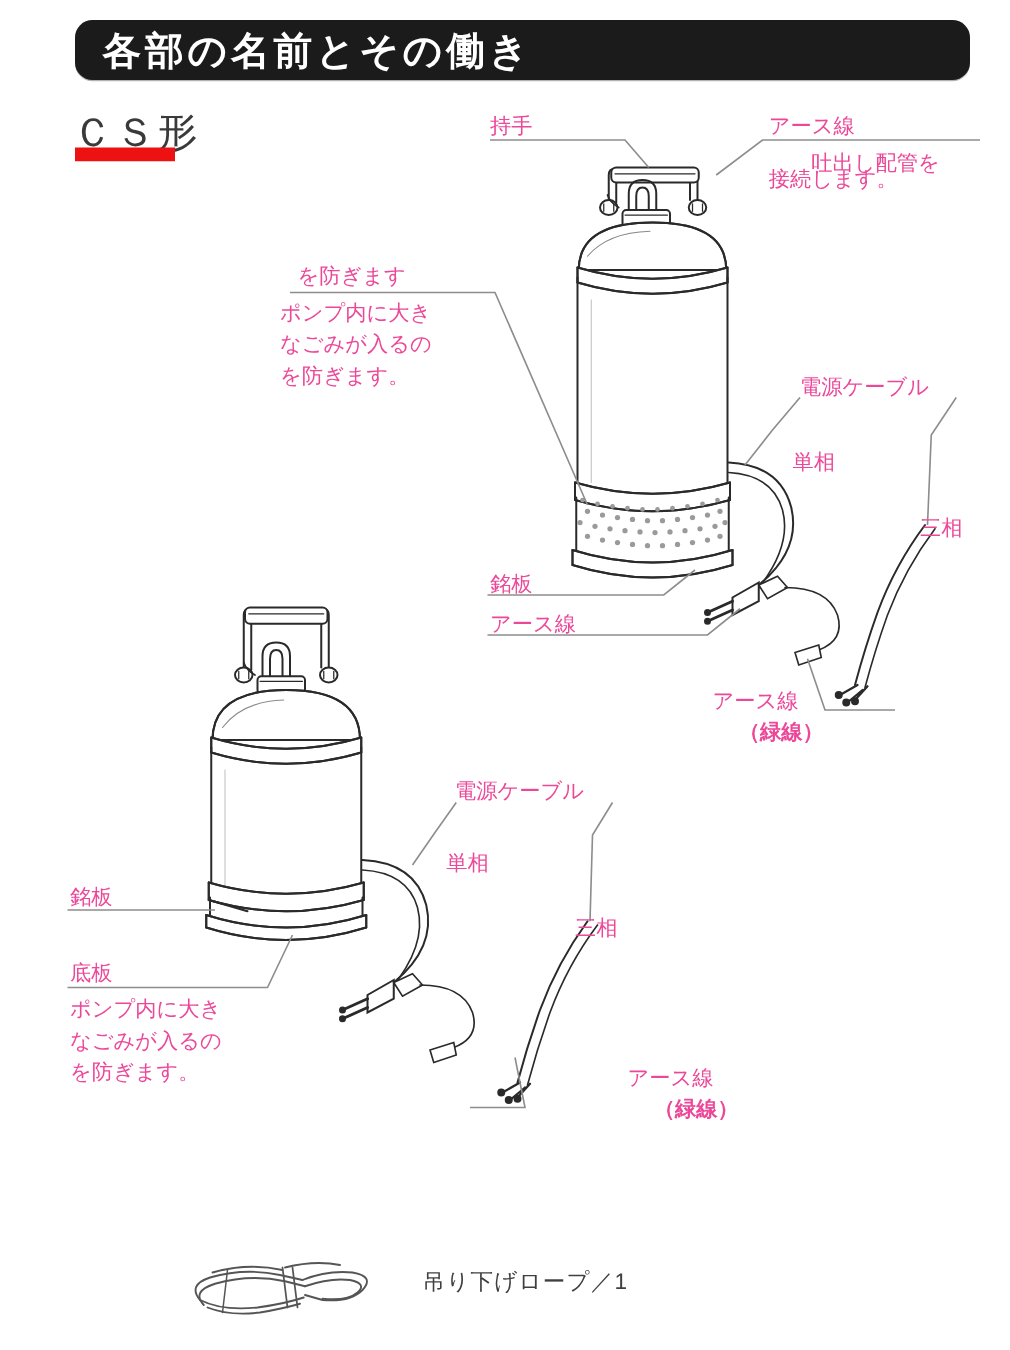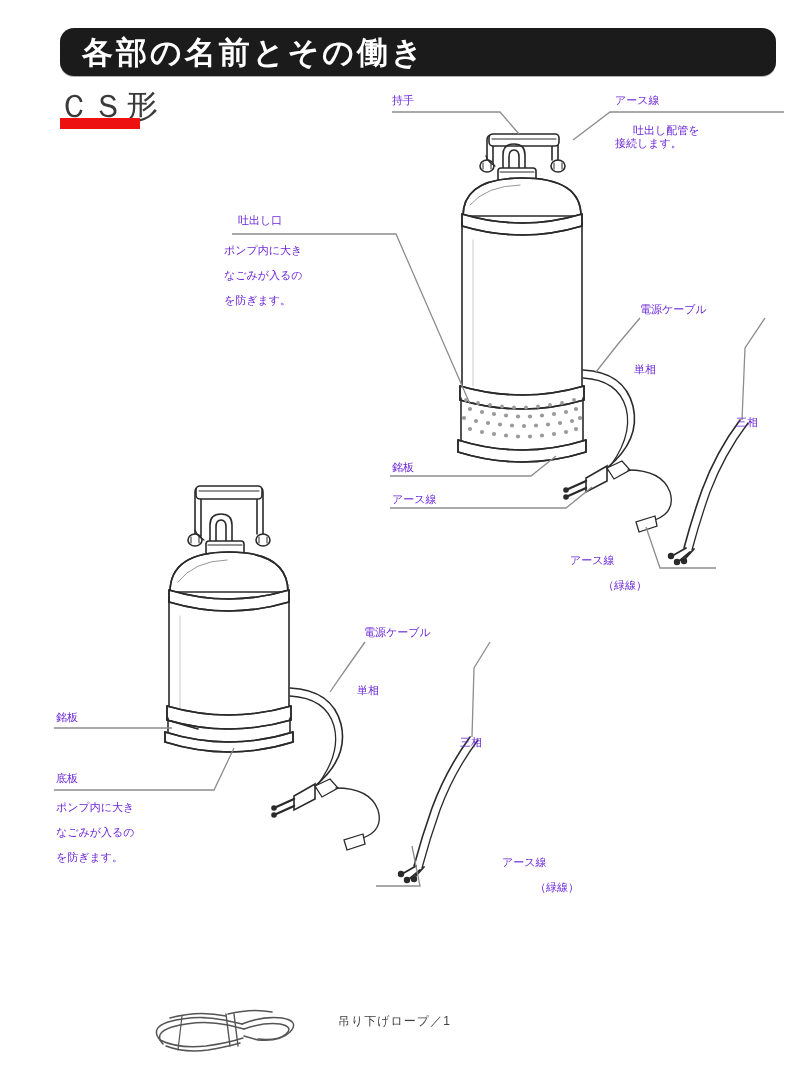--- a/index.html
+++ b/index.html
@@ -41,45 +41,45 @@
   }
   .red-bar{
     position:absolute;
     background:#ee1111;
     height:11px;
   }
 
   
   .lbl{
     position:absolute;
-    font-size:11px;
-    color:#6d28d9;
+    font-size:17px;
+    color:#ec4899;
     line-height:25px;
     white-space:nowrap;
   }
-  .lbl.center{ text-align:center; }
+  .lbl.center{ text-align:center;font-weight:bold; }
 
   
   .overlay{position:absolute;left:0;top:0;width:808px;height:1080px;pointer-events:none;}
 
   
   .acc-label{
     position:absolute;
-    font-size:12px;
+    font-size:18px;
     color:#3f3f3f;
     letter-spacing:1px;
     white-space:nowrap;
   }
 </style>
 </head>
 <body>
 
 <div class="page">
 
-  <div class="banner" style="left:60px;top:28px;width:716px;height:48px;">
+  <div class="banner" style="left:60px;top:16px;width:716px;height:48px;">
     <span class="banner-text">各部の名前とその働き</span>
   </div>
 
   <div class="model-title" style="left:58px;top:85px;">ＣＳ形</div>
   <div class="red-bar" style="left:60px;top:118px;width:80px;"></div>
 
   <svg class="overlay" viewBox="0 0 808 1080">
     <g fill="none" stroke="#2a2a2a" stroke-width="1.6" stroke-linejoin="round" stroke-linecap="round">
 
       <path d="M487,161 L487,140 Q487,135 492,135 L553,135 Q558,135 558,140 L558,161"></path>
@@ -204,24 +204,24 @@
       <path d="M765,318 L745,348 L742,420"></path>
       <path d="M390,476 L531,476 L556,456"></path>
       <path d="M390,508 L566,508 L592,487"></path>
       <path d="M716,568 L660,568 L646,527"></path>
     </g>
   </svg>
 
   <div class="lbl" style="left:392px;top:88px;">持手</div>
 
   <div class="lbl" style="left:615px;top:88px;">アース線</div>
-  <div class="lbl" style="left:633px;top:118px;">吐出し配管を</div>
+  <div class="lbl" style="left:649px;top:118px;">吐出し配管を</div>
   <div class="lbl" style="left:615px;top:131px;">接続します。</div>
 
-  <div class="lbl" style="left:238px;top:208px;">吐出し口</div>
+  <div class="lbl" style="left:238px;top:208px;">を防ぎます</div>
   <div class="lbl" style="left:224px;top:238px;">ポンプ内に大き</div>
   <div class="lbl" style="left:224px;top:263px;">なごみが入るの</div>
   <div class="lbl" style="left:224px;top:288px;">を防ぎます。</div>
 
   <div class="lbl" style="left:640px;top:297px;">電源ケーブル</div>
   <div class="lbl" style="left:634px;top:357px;">単相</div>
   <div class="lbl" style="left:736px;top:410px;">三相</div>
 
   <div class="lbl" style="left:392px;top:455px;">銘板</div>
   <div class="lbl" style="left:392px;top:487px;">アース線</div>

